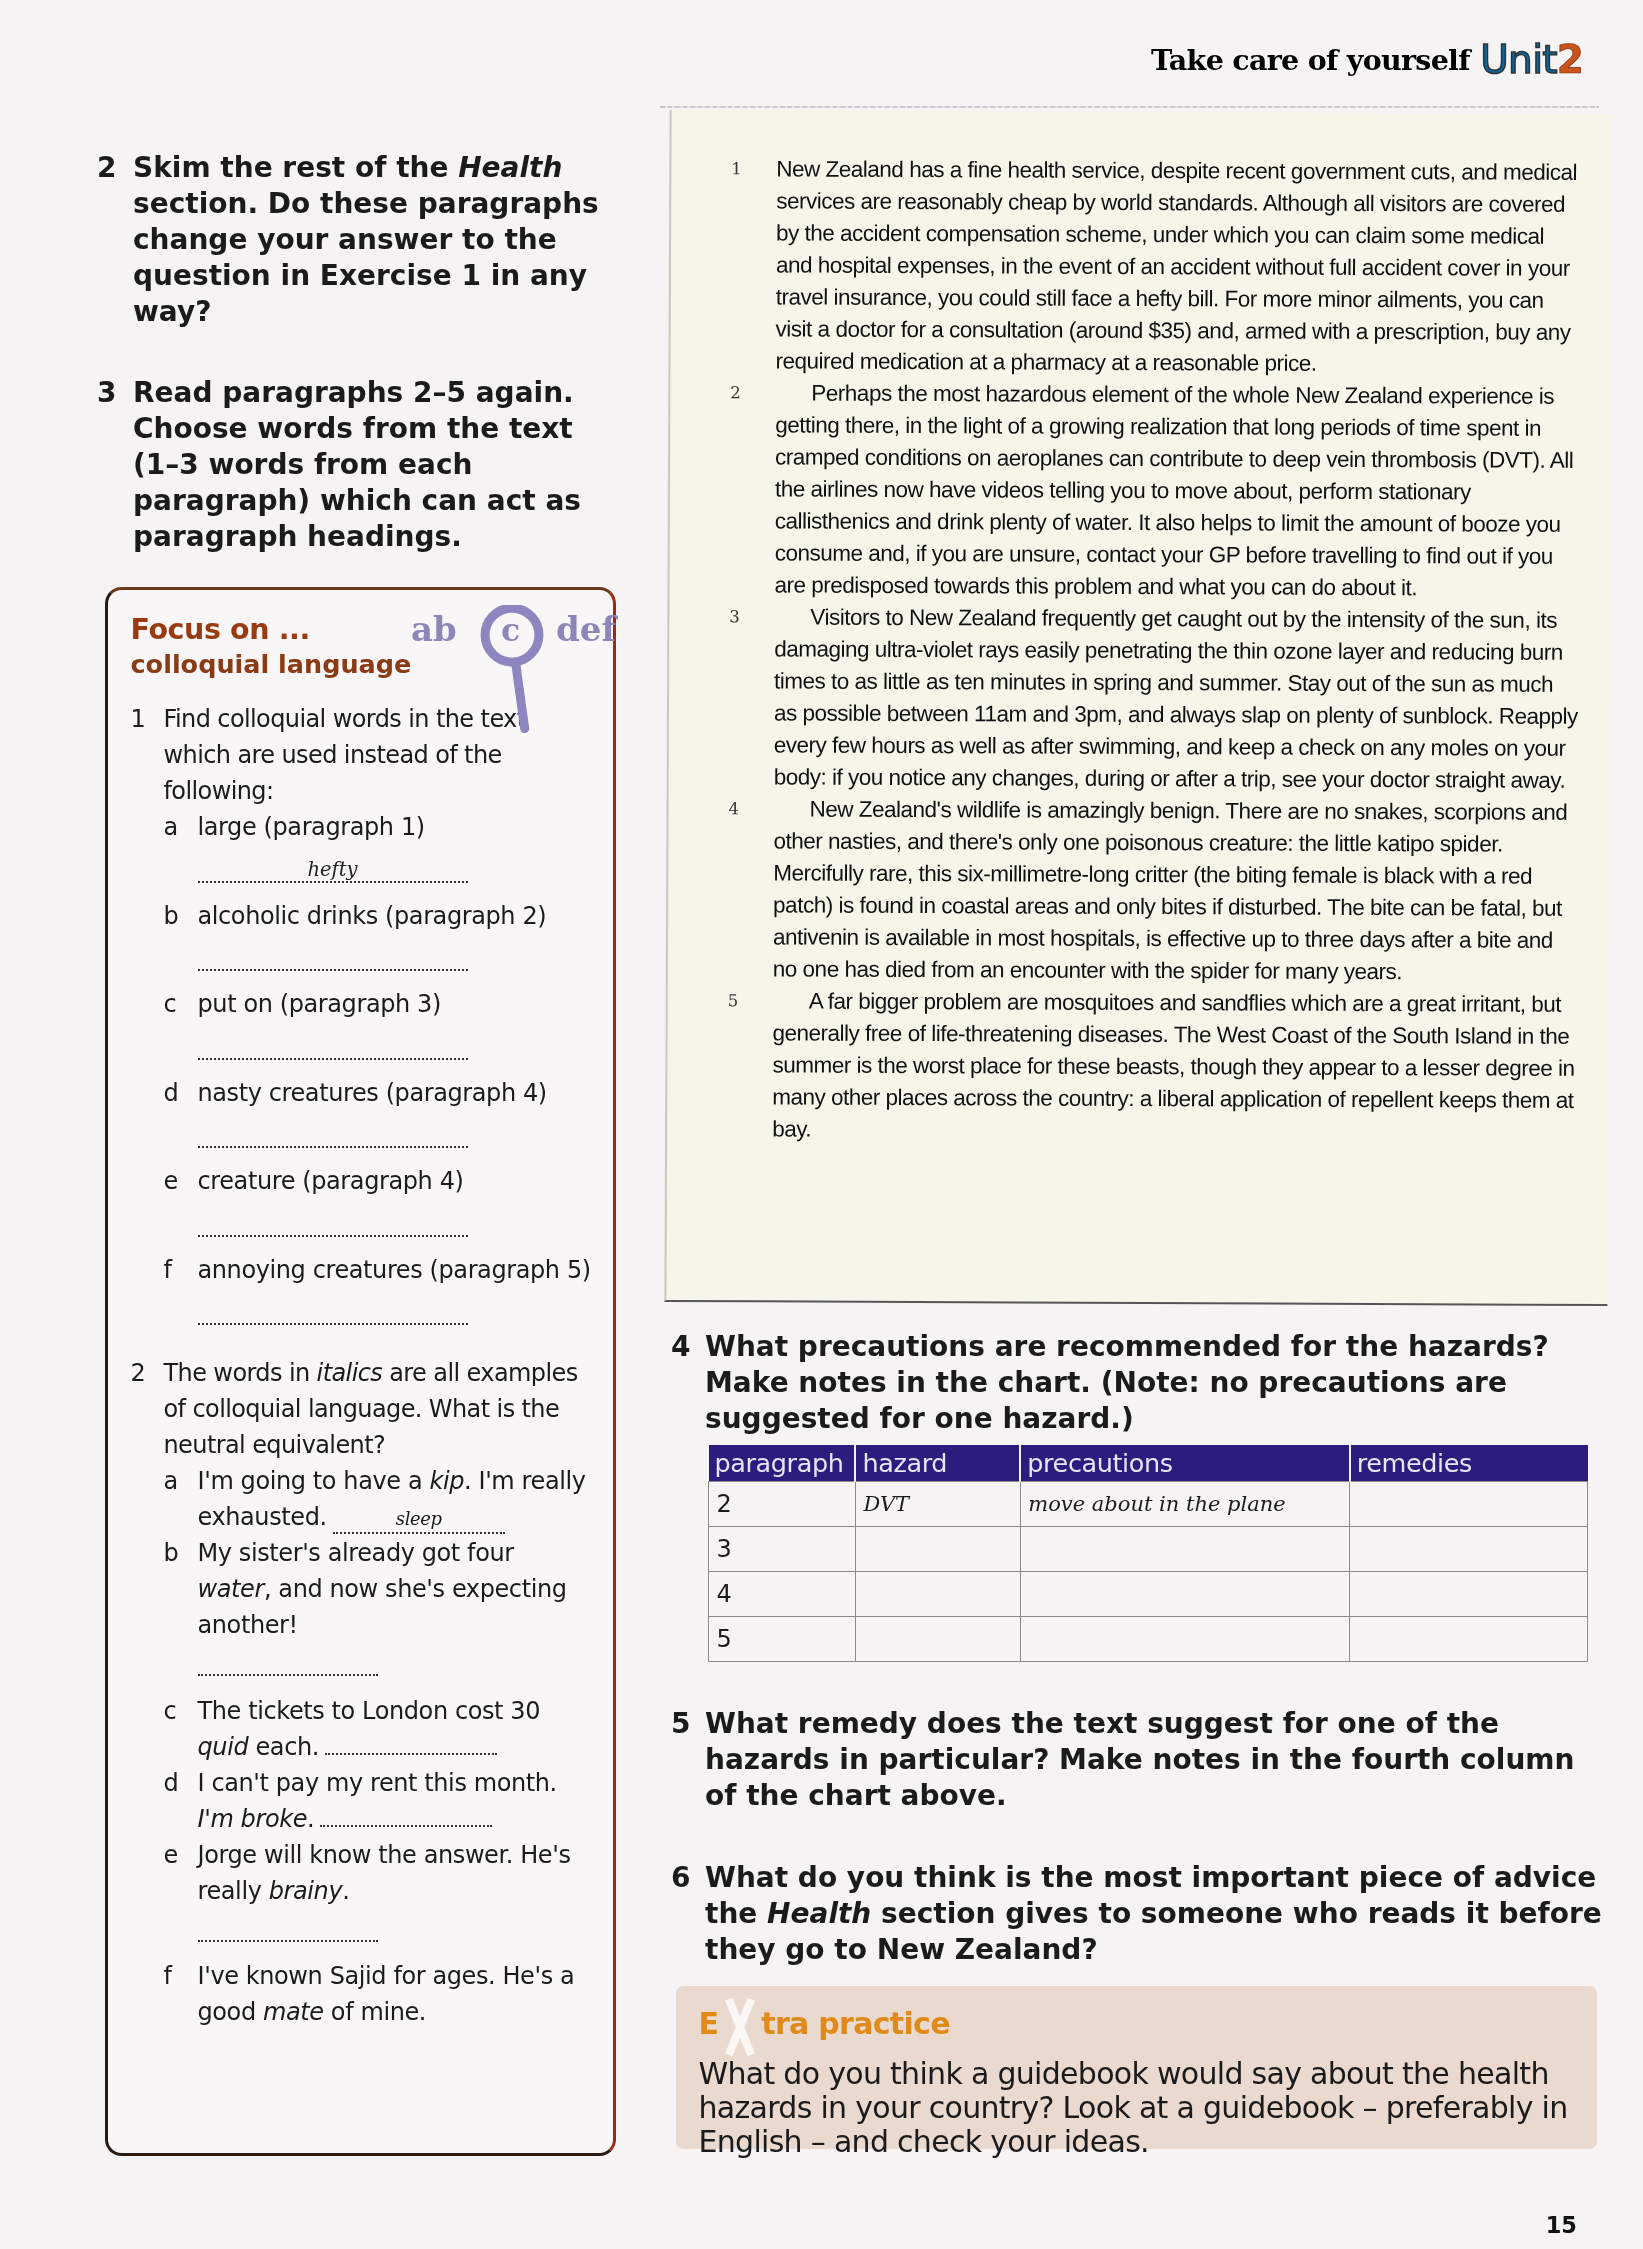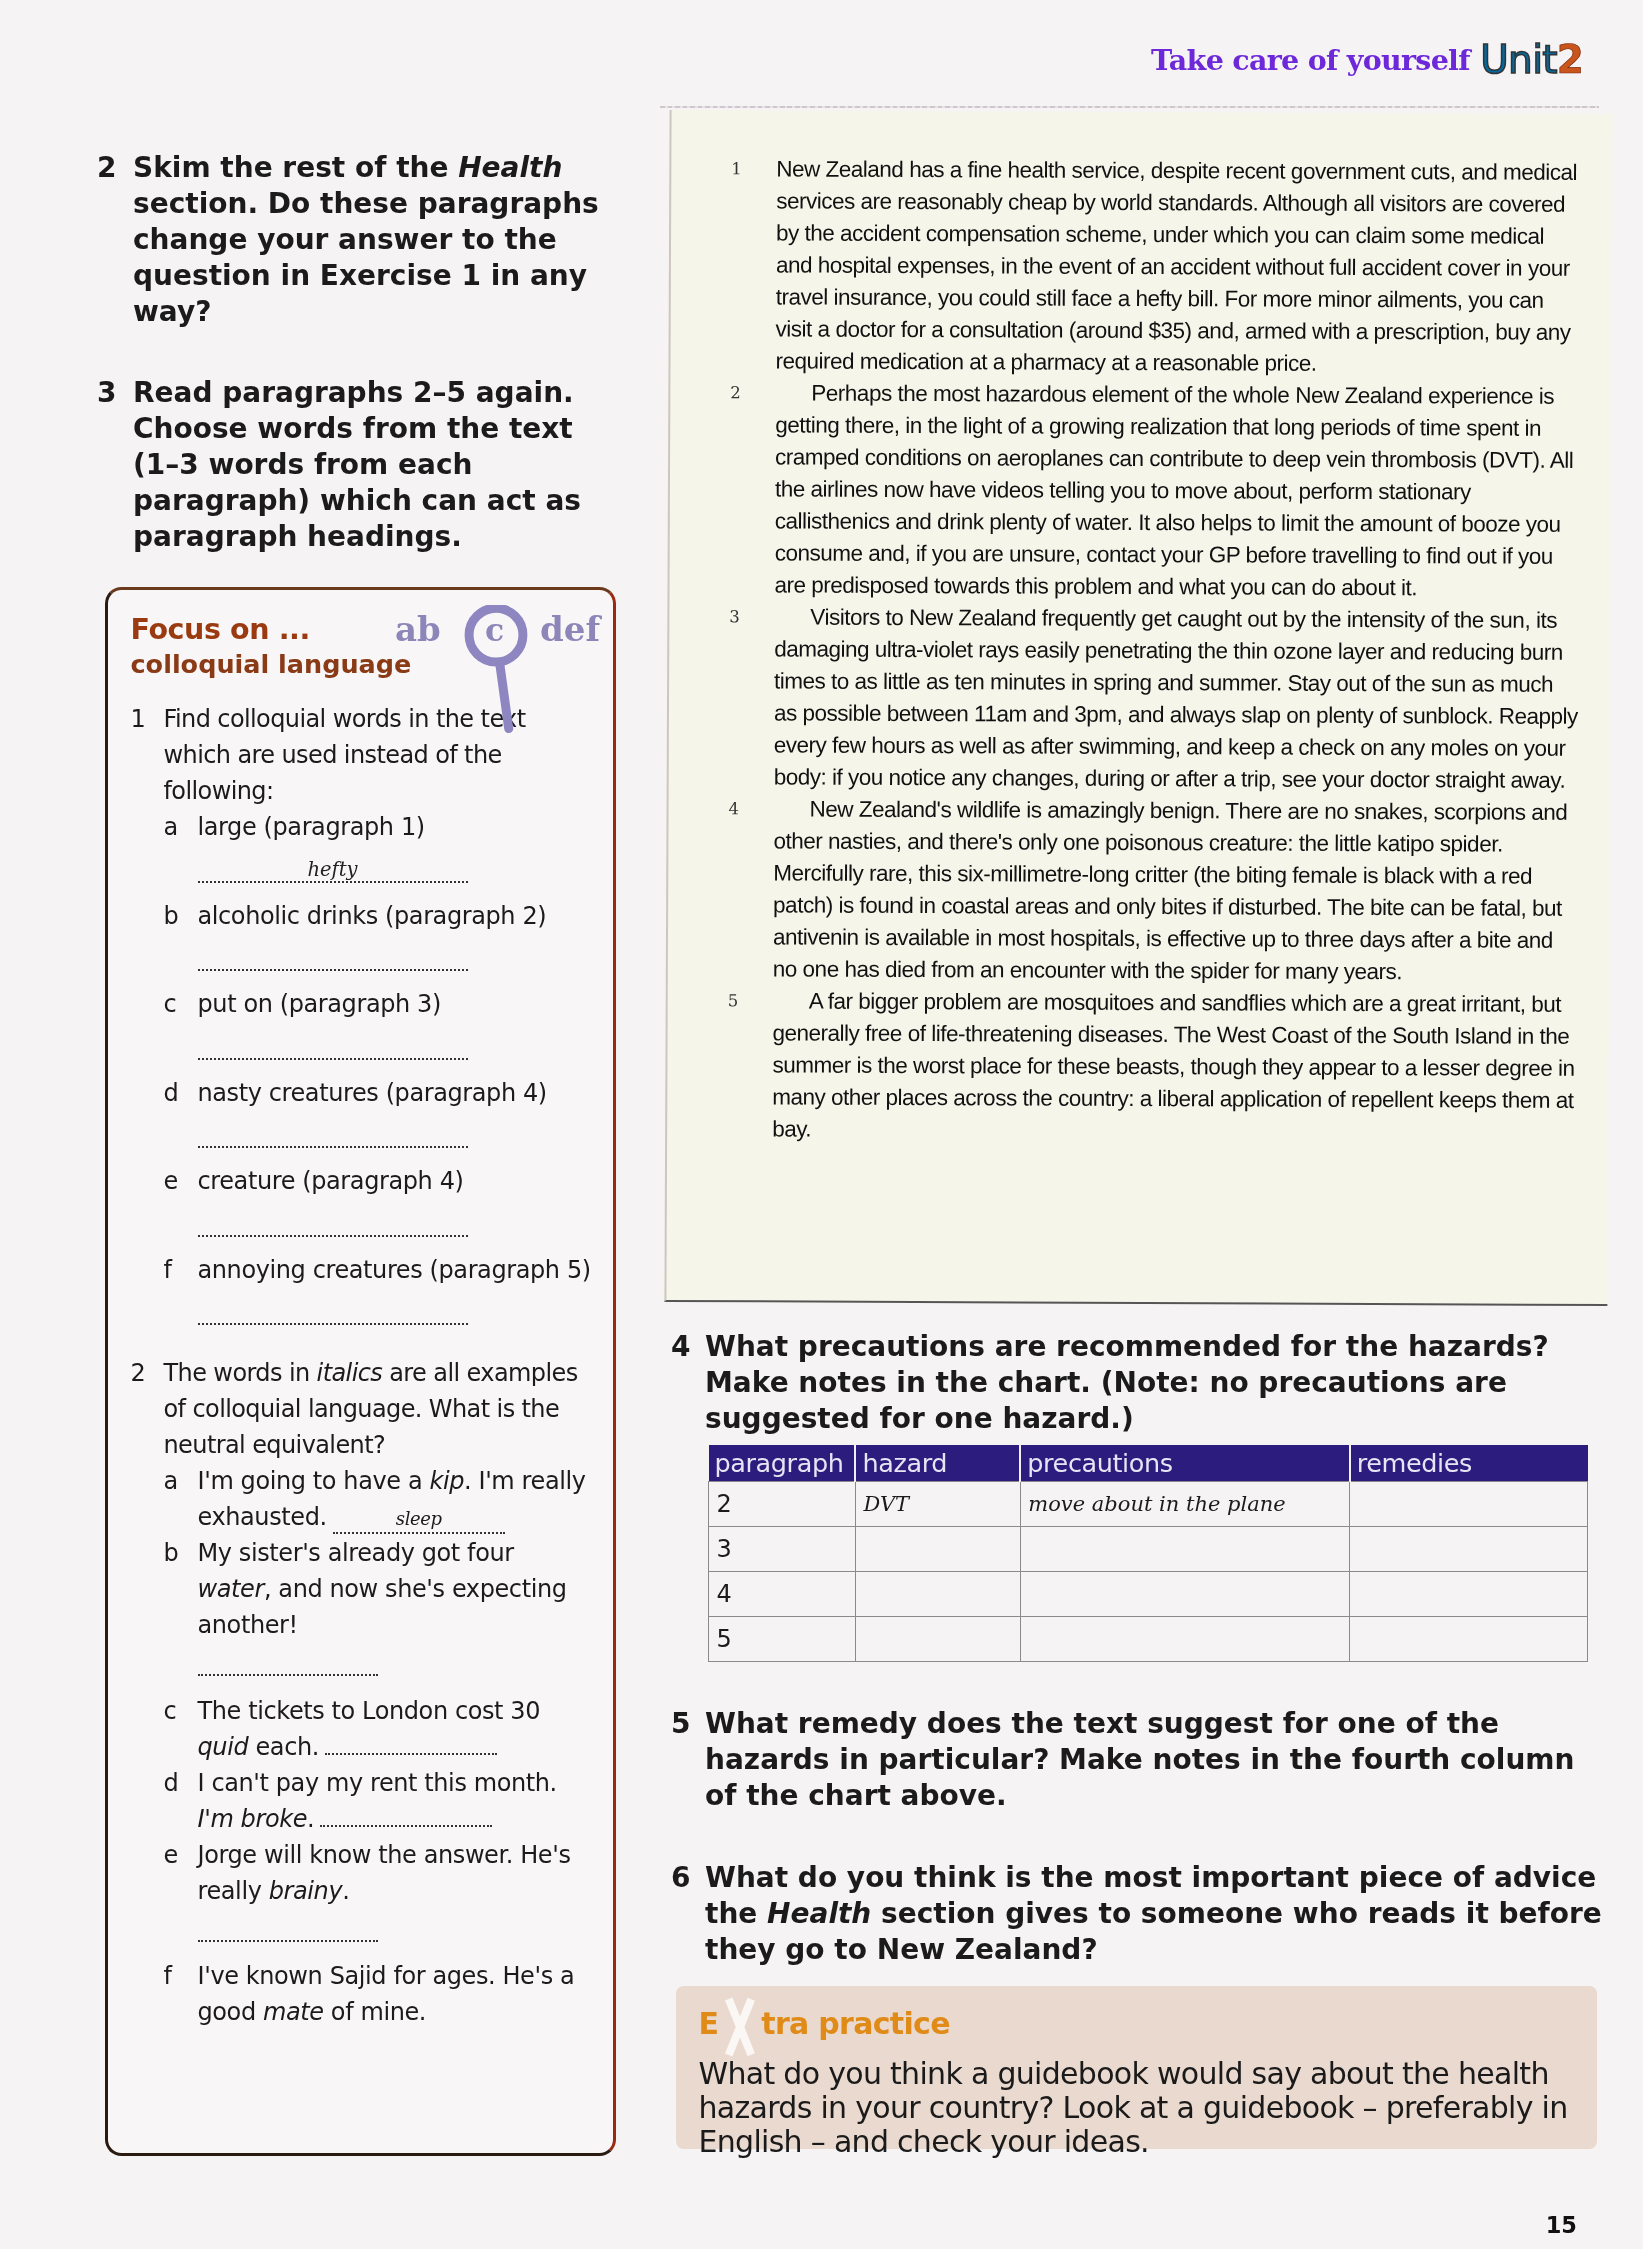--- a/index.html
+++ b/index.html
@@ -11,21 +11,21 @@
     position: relative;
     overflow: hidden;
   }
   
   .page-header {
     position: absolute; top: 37px; right: 60px;
     display: flex; align-items: center; gap: 10.5px;
   }
   .header-title {
     font-family: "DejaVu Serif", serif; font-weight: 900;
-    font-size: 28.5px; letter-spacing: -0.7px; color: #6d28d9;
+    font-size: 28.5px; letter-spacing: -0.7px; color: #000000;
   }
   .unit-logo { display: flex; align-items: baseline; }
   .unit-word {
     font-family: "DejaVu Sans", sans-serif; font-weight: normal;
     font-size: 39px; color: #0369a1;
     -webkit-text-stroke: 1.5px #333; letter-spacing: -0.7px;
   }
   .unit-num {
     font-family: "DejaVu Sans", sans-serif; font-weight: 900;
     font-size: 39px; color: #c9541c;
@@ -49,21 +49,21 @@
     border-radius: 16.5px; background: #f8f6f7;
     padding: 22.5px 21px 15px 22.5px;
   }
   .focus-title {
     font-weight: bold; font-size: 28.5px; color: #9a3a10; letter-spacing: -0.4px;
   }
   .focus-sub {
     font-weight: bold; font-size: 25.5px; color: #8a3a14; margin-top: 3px;
   }
   .focus-logo {
-    position: absolute; right: 16px; top: 15px; width: 202px; height: 135px;
+    position: absolute; right: 0; top: 15px; width: 202px; height: 135px;
   }
   .focus-logo .ltr {
     position: absolute; top: 3.7px; font-family: "DejaVu Serif", serif; font-weight: bold;
     font-size: 34px; color: #8d86b8;
   }
   .focus-intro {
     font-size: 24px; line-height: 36px; margin-top: 13.5px; color: #151515;
     letter-spacing: -0.6px;
   }
   .ex-block { display: flex; margin-top: 22.5px; }

